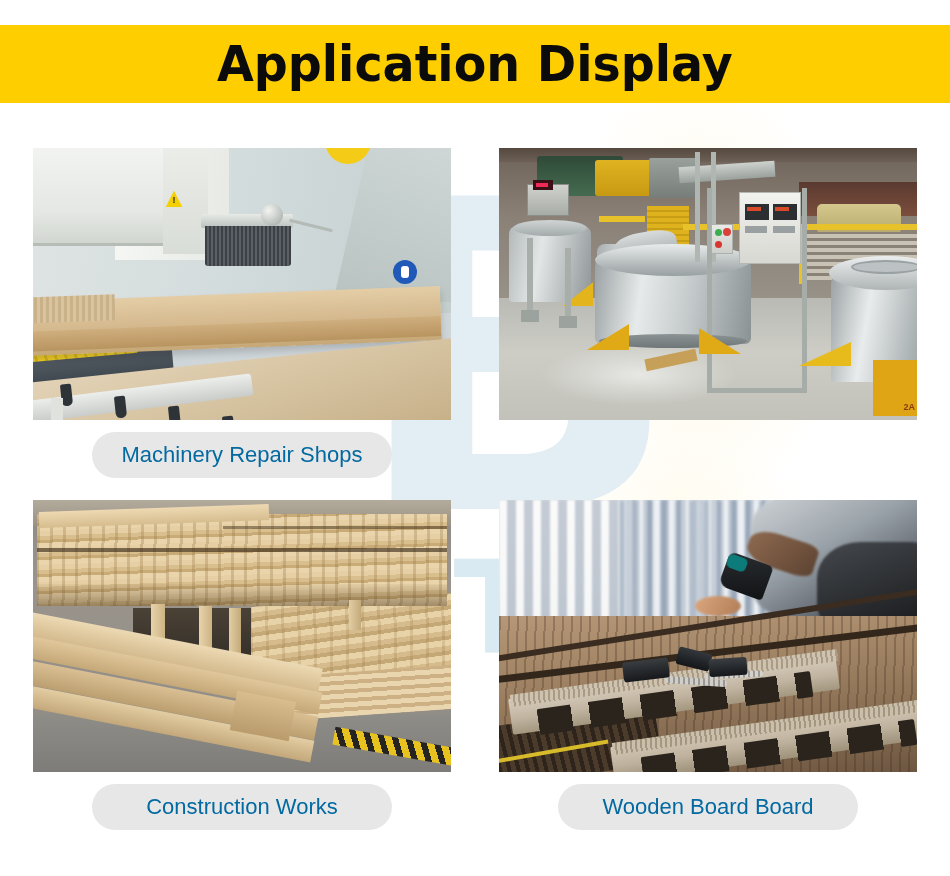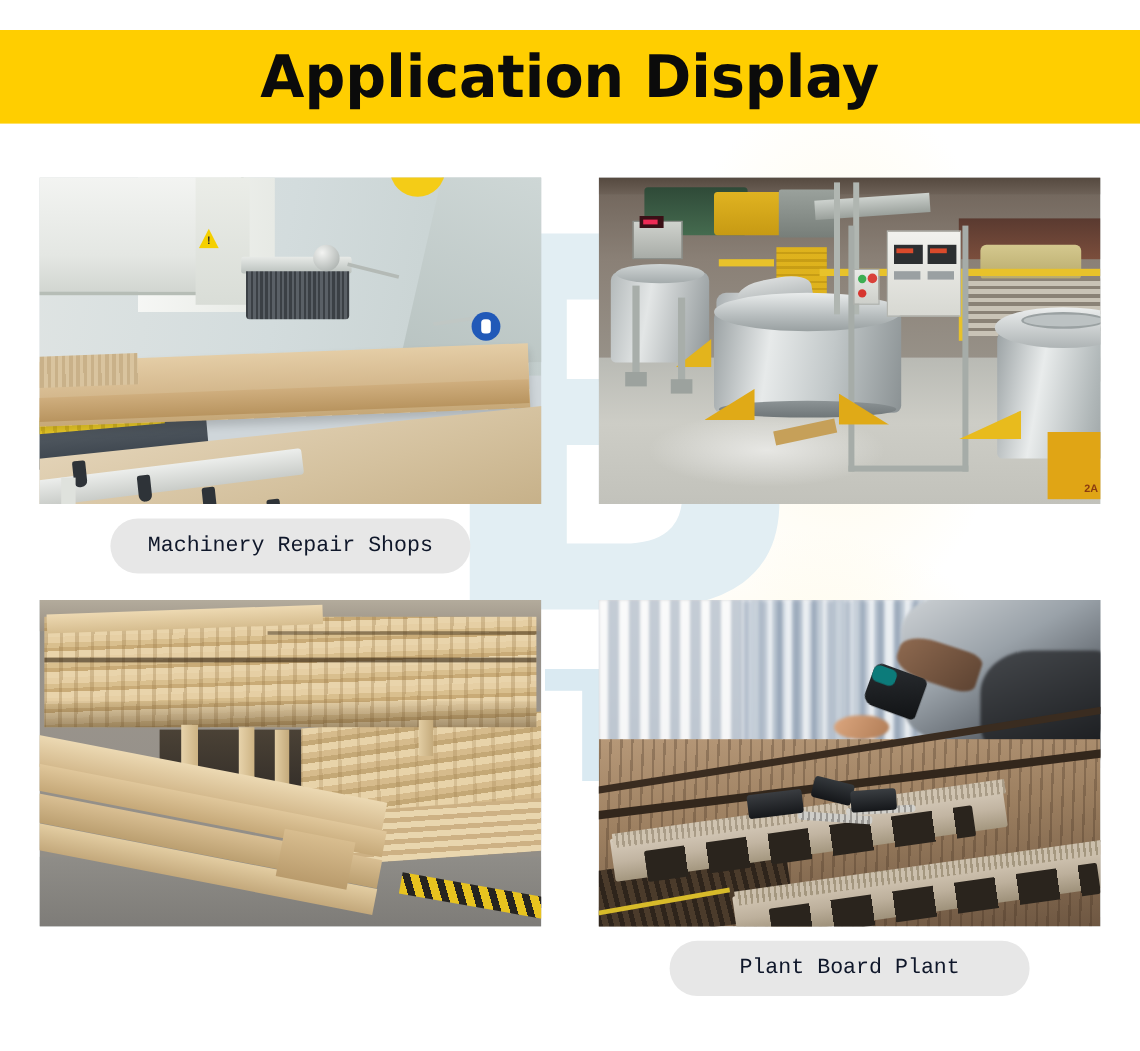--- a/index.html
+++ b/index.html
@@ -115,23 +115,23 @@
     background: #e7e7e7;
     border-radius: 26px;
     min-width: 300px;
     height: 46px;
     display: flex;
     align-items: center;
     justify-content: center;
     padding: 0 30px;
   }
   .caption-text {
-    font-family: Liberation Mono, monospace;
-    font-size: 18px;
-    color: #0f172a;
+    font-family: Liberation Sans, sans-serif;
+    font-size: 22px;
+    color: #0369a1;
     white-space: nowrap;
   }
   .card-b .caption-pill { background: #e9e8e4; }
 
   
   .p1-wall  { left:0; top:0; width:418px; height:165px;
               background:linear-gradient(100deg,#dfe4e3 0%,#d3dcdd 48%,#c3cecd 100%); }
   .p1-mach  { left:-10px; top:-6px; width:180px; height:104px;
               background:linear-gradient(180deg,#f4f5f3 0%,#e4e7e3 70%,#d2d6d1 100%);
               border-right:2px solid #c6cbc5; border-bottom:3px solid #b6bdb6; }
@@ -545,20 +545,25 @@
       <div class="p3-post2"></div>
       <div class="p3-post3"></div>
       <div class="p3-post4"></div>
       <div class="p3-beam1"></div>
       <div class="p3-beam2b"></div>
       <div class="p3-beam3"></div>
       <div class="p3-beam4"></div>
       <div class="p3-beamEnd"></div>
       <div class="p3-hazard"></div>
     </div>
+    <div class="caption-wrap">
+      <div class="caption-pill">
+        <span class="caption-text">Construction Works</span>
+      </div>
+    </div>
   </div>
 
   <div class="card card-d">
     <div class="photo">
       <div class="p4-bg"></div>
       <div class="p4-blinds"></div>
       <div class="p4-blinds2"></div>
       <div class="p4-worker"></div>
       <div class="p4-workerdark"></div>
       <div class="p4-arm"></div>
@@ -578,18 +583,18 @@
       <div class="p4-holesB"></div>
       <div class="p4-screw1"></div>
       <div class="p4-screw2"></div>
       <div class="p4-clip1"></div>
       <div class="p4-clip2"></div>
       <div class="p4-clip3"></div>
       <div class="p4-yellowline"></div>
     </div>
     <div class="caption-wrap">
       <div class="caption-pill">
-        <span class="caption-text">Plant Board Plant</span>
+        <span class="caption-text">Wooden Board Board</span>
       </div>
     </div>
   </div>
 
 </div>
 
 </body></html>

